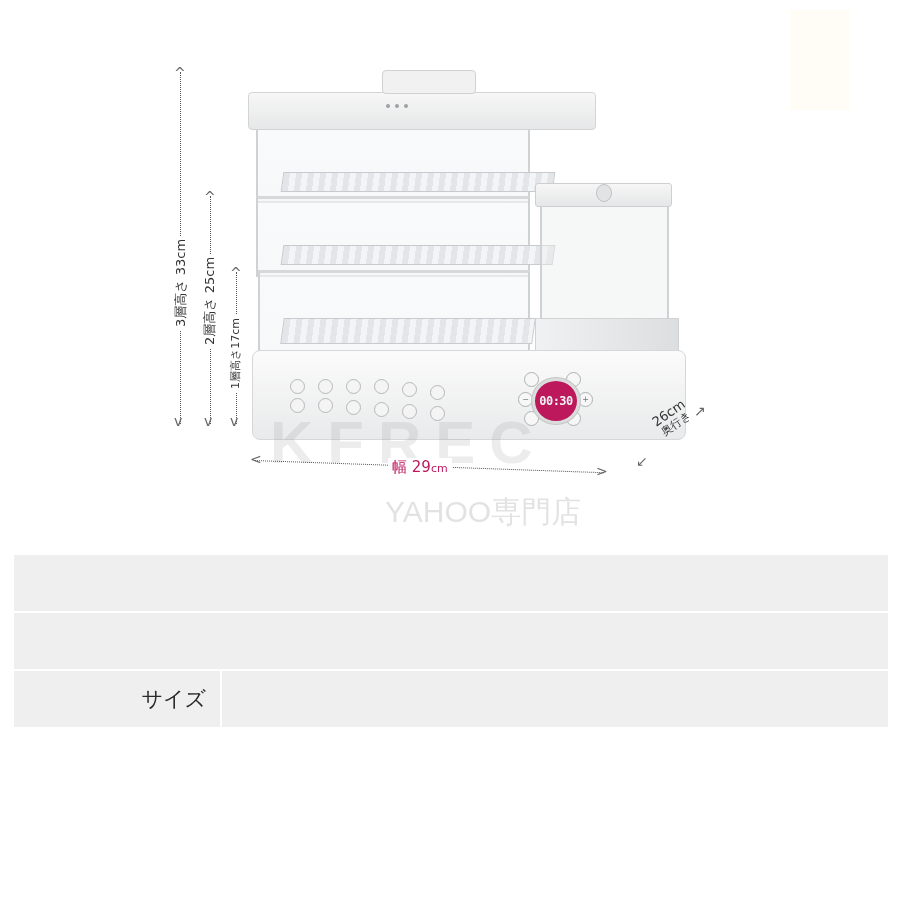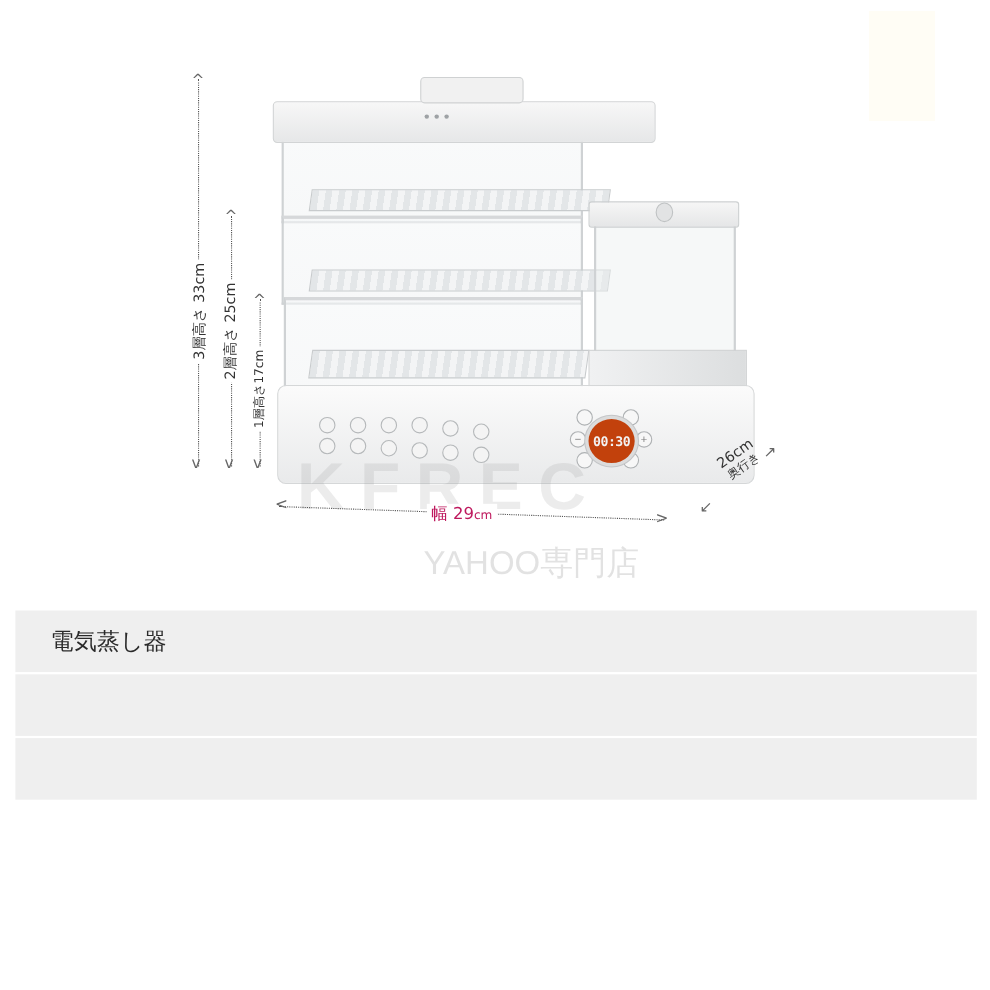--- a/index.html
+++ b/index.html
@@ -12,21 +12,21 @@
   .tray{position:absolute;height:18px;background:repeating-linear-gradient(90deg,#e3e6e8 0 6px,#f3f4f5 6px 12px);border:1px solid #c8cbcd;transform:skewX(-8deg);}
   .lid{position:absolute;left:248px;top:92px;width:346px;height:36px;background:linear-gradient(180deg,#f7f7f7,#e6e7e8);border:1px solid #d2d4d5;border-radius:4px;}
   .handle{position:absolute;left:382px;top:70px;width:92px;height:22px;background:#f1f1f1;border:1px solid #cfd1d2;border-radius:4px;}
   .vent{position:absolute;width:4px;height:4px;border-radius:50%;background:#9ea2a5;}
   .base{position:absolute;left:252px;top:350px;width:432px;height:88px;background:linear-gradient(180deg,#fbfbfb,#e9eaeb);border:1px solid #d5d7d8;border-radius:8px;}
   .base-side{position:absolute;left:535px;top:318px;width:142px;height:40px;background:linear-gradient(90deg,#f0f1f2,#dcdedf);border:1px solid #d0d2d3;}
   .water{position:absolute;left:540px;top:190px;width:125px;height:165px;border:2px solid #cfd2d4;background:rgba(236,239,240,.45);}
   .water-lid{position:absolute;left:535px;top:183px;width:135px;height:22px;background:linear-gradient(180deg,#f6f6f6,#e5e6e7);border:1px solid #cdd0d1;border-radius:3px;}
   .knob{position:absolute;left:596px;top:184px;width:14px;height:16px;border-radius:50%;background:#e2e3e4;border:1px solid #bfc2c3;}
   .btn-dot{position:absolute;width:13px;height:13px;border-radius:50%;border:1px solid #b5b8ba;background:#f4f4f4;}
-  .display{position:absolute;left:532px;top:378px;width:42px;height:40px;border-radius:50%;background:#c2410c;border:3px solid #dcdcdc;box-shadow:0 0 0 1px #c4c6c8;color:#f2f2f2;font-family:"DejaVu Sans Mono",monospace;font-size:12px;font-weight:bold;display:flex;align-items:center;justify-content:center;letter-spacing:-0.5px;}
+  .display{position:absolute;left:532px;top:378px;width:42px;height:40px;border-radius:50%;background:#be185d;border:3px solid #dcdcdc;box-shadow:0 0 0 1px #c4c6c8;color:#f2f2f2;font-family:"DejaVu Sans Mono",monospace;font-size:12px;font-weight:bold;display:flex;align-items:center;justify-content:center;letter-spacing:-0.5px;}
   .ctl{position:absolute;width:13px;height:13px;border-radius:50%;border:1px solid #aeb1b3;background:#f7f7f7;font-size:8px;line-height:13px;text-align:center;color:#777;}
   
   .vline{position:absolute;width:0;border-left:1px dotted #555;}
   .hline{position:absolute;height:0;border-top:1px dotted #555;}
   .arrow{position:absolute;font-size:14px;color:#666;line-height:1;font-family:"DejaVu Sans",sans-serif;}
   .vlabel{position:absolute;transform:rotate(-90deg);transform-origin:left top;white-space:nowrap;font-size:13px;color:#333;background:#fff;padding:0 3px;}
   .vlabel.sm{font-size:11px;}
   .hlabel{position:absolute;font-size:15px;color:#be185d;background:#fff;padding:0 4px;white-space:nowrap;}
   .hlabel small{font-size:11px;}
   .depth{position:absolute;left:650px;top:418px;transform:rotate(-35deg);transform-origin:left top;font-size:13px;color:#333;line-height:1.05;text-align:center;}
@@ -118,19 +118,19 @@
   <div class="arrow" style="left:636px;top:454px;">↙</div>
   <div class="arrow" style="left:694px;top:404px;">↗</div>
   <div class="depth">
     <div>26cm</div>
     <div class="d2">奥行き</div>
   </div>
 </div>
 
 <div class="specs">
   <div class="row">
-    <div class="v">電気蒸し器</div>
   </div>
   <div class="row">
   </div>
   <div class="row">
+    <div class="k">サイズ</div>
   </div>
 </div>
 
 </body></html>

